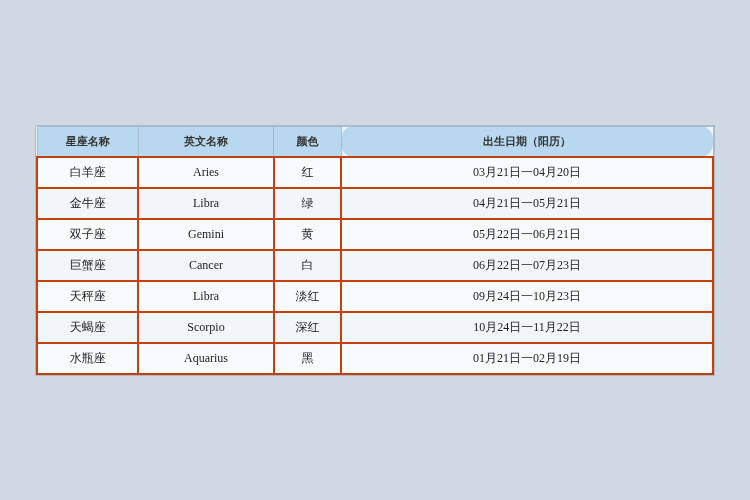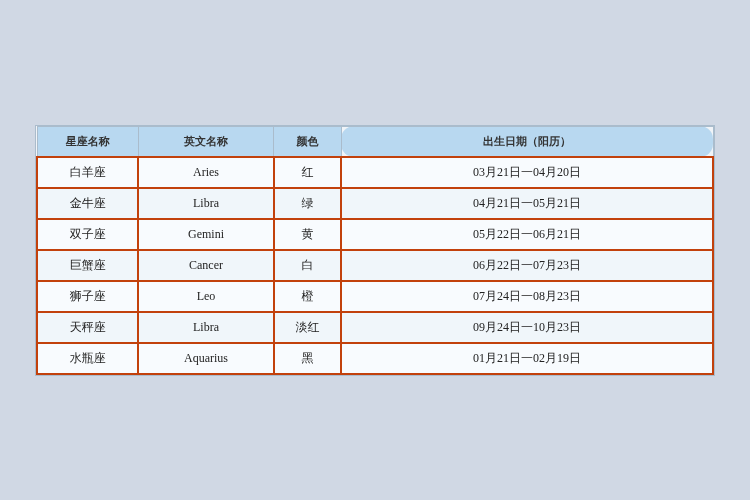--- a/index.html
+++ b/index.html
@@ -90,30 +90,30 @@
           <td>黄</td>
           <td>05月22日一06月21日</td>
         </tr>
         <tr>
           <td>巨蟹座</td>
           <td>Cancer</td>
           <td>白</td>
           <td>06月22日一07月23日</td>
         </tr>
         <tr>
-          <td>狮子座</td>
-          <td>Leo</td>
-          <td>橙</td>
-          <td>07月24日一08月23日</td>
-        </tr>
-        <tr>
           <td>天秤座</td>
           <td>Libra</td>
           <td>淡红</td>
           <td>09月24日一10月23日</td>
+        </tr>
+        <tr>
+          <td>天蝎座</td>
+          <td>Scorpio</td>
+          <td>深红</td>
+          <td>10月24日一11月22日</td>
         </tr>
         <tr>
           <td>水瓶座</td>
           <td>Aquarius</td>
           <td>黑</td>
           <td>01月21日一02月19日</td>
         </tr>
       </tbody>
   </table>
 </div>

